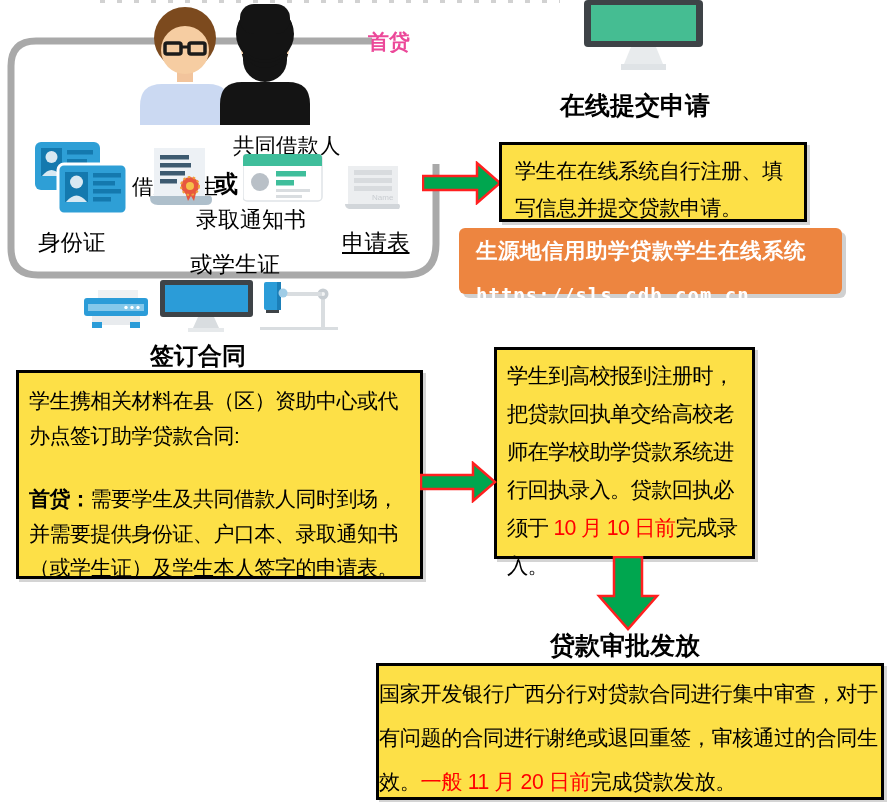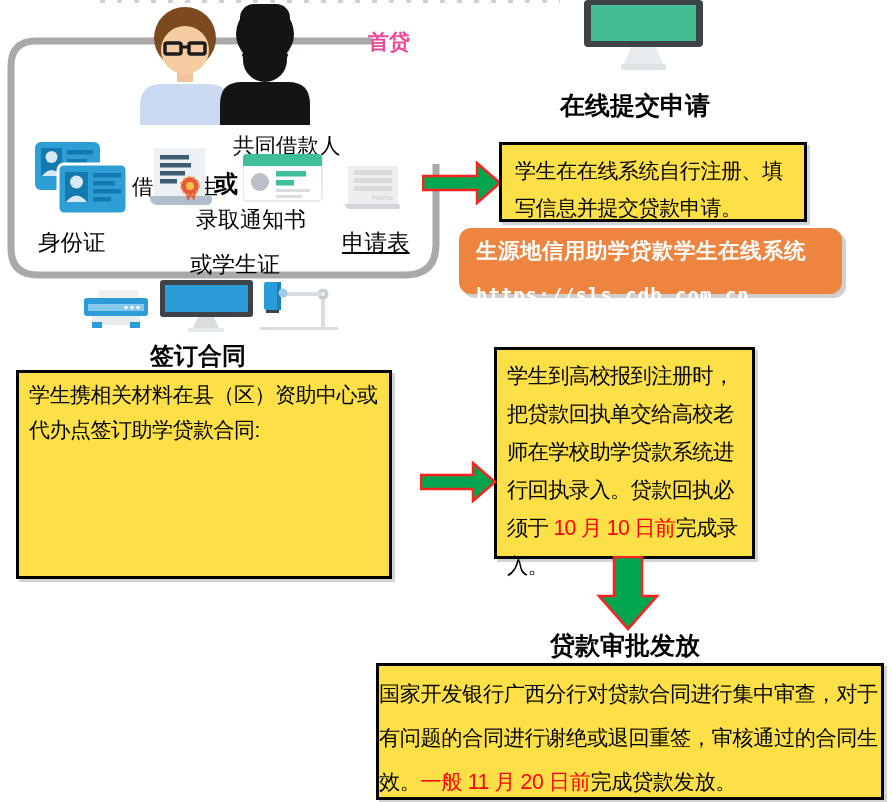--- a/index.html
+++ b/index.html
@@ -15,21 +15,21 @@
   .tbox{border:3px solid #000;background:#fde047;box-shadow:3px 3px 0 rgba(160,160,160,.45);
         box-sizing:border-box;}
   .tbox .txt{letter-spacing:-0.4px;}
   .seg-red{color:#ff0000;}
   .seg-bold{font-weight:bold;}
   
   .firstloan{font-size:21px;font-weight:bold;color:#ec4899;white-space:nowrap;}
   
   .lbl{font-size:21.5px;white-space:nowrap;}
   
-  .portal{background:#ED8540;border-radius:12px;box-shadow:4px 4px 0 rgba(170,170,170,.55);
+  .portal{background:#ED8540;border-radius:6px;box-shadow:4px 4px 0 rgba(170,170,170,.55);
           color:#fff;box-sizing:border-box;padding:8px 0 16px 17px;}
   .portal .pname{font-weight:bold;font-size:21.5px;letter-spacing:0.5px;}
   .portal .purl{font-family:"DejaVu Sans Mono","Liberation Mono",monospace;font-size:19px;
                 font-weight:bold;margin-top:19px;letter-spacing:1px;}
   .or{font-size:24px;font-weight:bold;}
 </style>
 </head>
 <body>
 
 <div id="stage">
@@ -184,22 +184,23 @@
     <div class="purl">https://sls.cdb.com.cn</div>
   </div>
 
 
   <div class="abs tbox" style="left:494px;top:347px;width:261px;height:212px;padding:7px 10px;">
     <div class="txt" style="font-size:21.3px;line-height:38px;letter-spacing:-0.7px;"><span>学生到高校报到注册时，把贷款回执单交给高校老师在学校助学贷款系统进行回执录入。贷款回执必须于 </span><span class="seg-red">10 月 10 日前</span><span>完成录入。</span></div>
   </div>
 
   <div class="abs h" style="left:150px;top:340px;width:105px;font-size:24px;">签订合同</div>
 
-  <div class="abs tbox" style="left:16px;top:370px;width:376px;height:209px;padding:5px 10px;">
+  <div class="abs tbox" style="left:16px;top:370px;width:407px;height:209px;padding:11px 10px;">
     <div class="txt" style="font-size:21px;line-height:34.5px;letter-spacing:-0.5px;"><span>学生携相关材料在县（区）资助中心或代办点签订助学贷款合同:</span></div>
+    <div class="txt" style="font-size:21px;line-height:34.5px;letter-spacing:-0.5px;margin-top:29px;"><span class="seg-bold">首贷：</span><span>需要学生及共同借款人同时到场，并需要提供身份证、户口本、录取通知书（或学生证）及学生本人签字的申请表。</span></div>
   </div>
 
   <svg class="abs" style="left:420px;top:461px;" width="78" height="42">
     <polygon points="1,14 53,14 53,2 75,21 53,40 53,28 1,28" fill="#00A64F" stroke="#FF2020" stroke-width="2.5"></polygon>
   </svg>
 
   <svg class="abs" style="left:596px;top:556px;" width="64" height="76">
     <polygon points="18,1 46,1 46,40 61,40 32,73 3,40 18,40" fill="#00A64F" stroke="#FF2020" stroke-width="2.5"></polygon>
   </svg>
 

